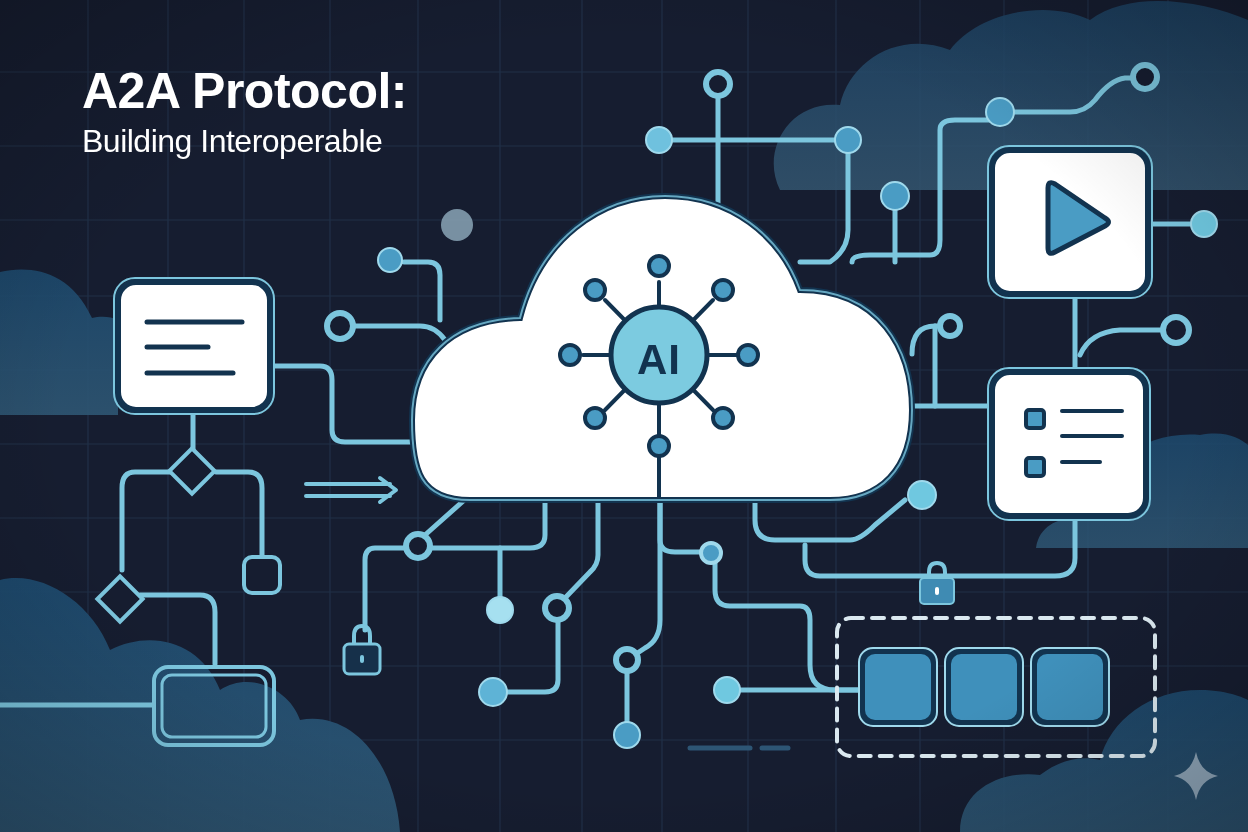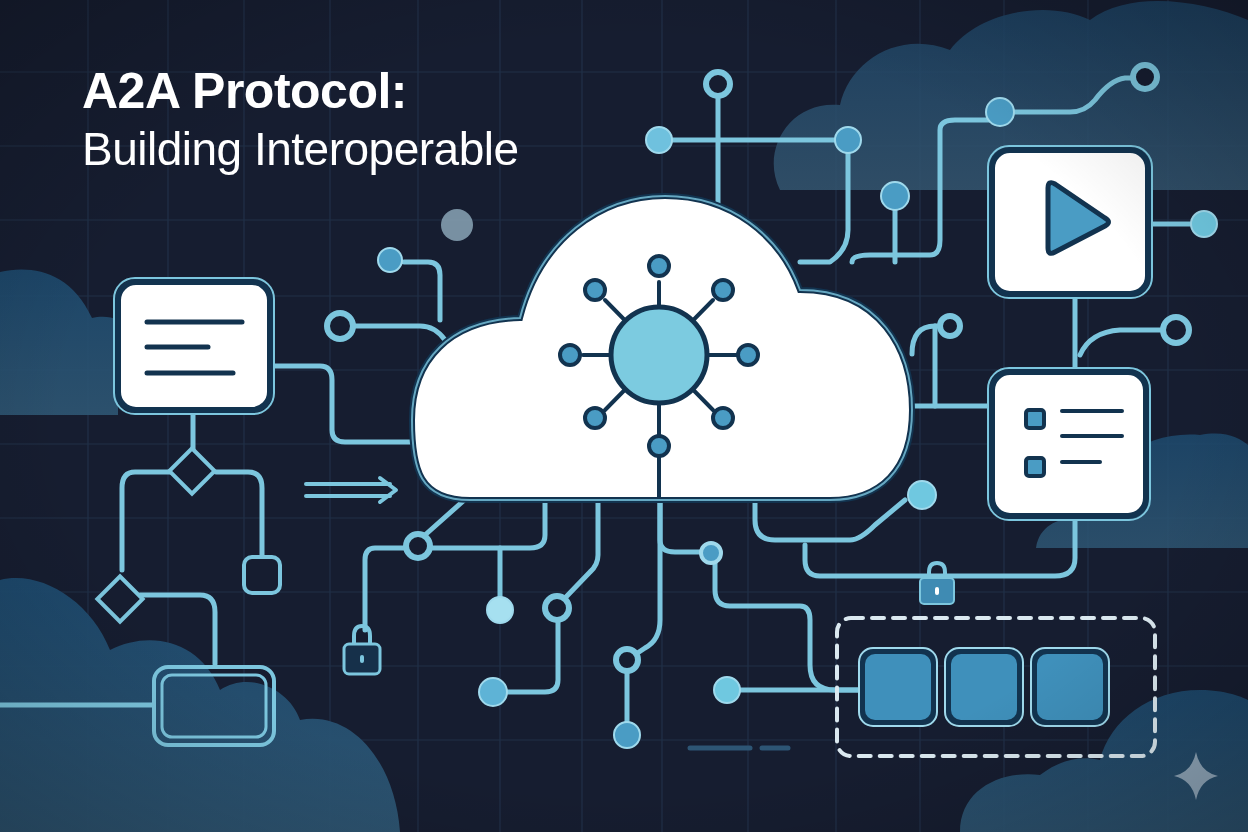--- a/index.html
+++ b/index.html
@@ -17,21 +17,21 @@
       line-height: 1.0;
       letter-spacing: -0.5px;
     }
     .title-main {
       font-weight: bold;
       font-size: 50px;
       display: block;
       margin-bottom: 8px;
     }
     .title-sub {
-      font-size: 46px;
+      font-size: 32px;
       display: block;
       line-height: 1.12;
     }
     .ai-label {
       position: absolute;
       left: 609px; top: 330px;
       width: 100px; height: 60px;
       text-align: center;
       font-weight: bold;
       font-size: 42px;
@@ -286,13 +286,14 @@
     <path d="M1196 752 Q1200 772 1218 776 Q1200 780 1196 800 Q1192 780 1174 776 Q1192 772 1196 752 Z" fill="#8ea5b8"></path>
 
     <rect width="1248" height="832" fill="url(#vignette)"></rect>
   </svg>
 
   <div class="title-block">
     <span class="title-main">A2A Protocol:</span>
     <span class="title-sub">Building Interoperable</span>
   </div>
 
+  <div class="ai-label">AI</div>
 </div>
 
 </body></html>

